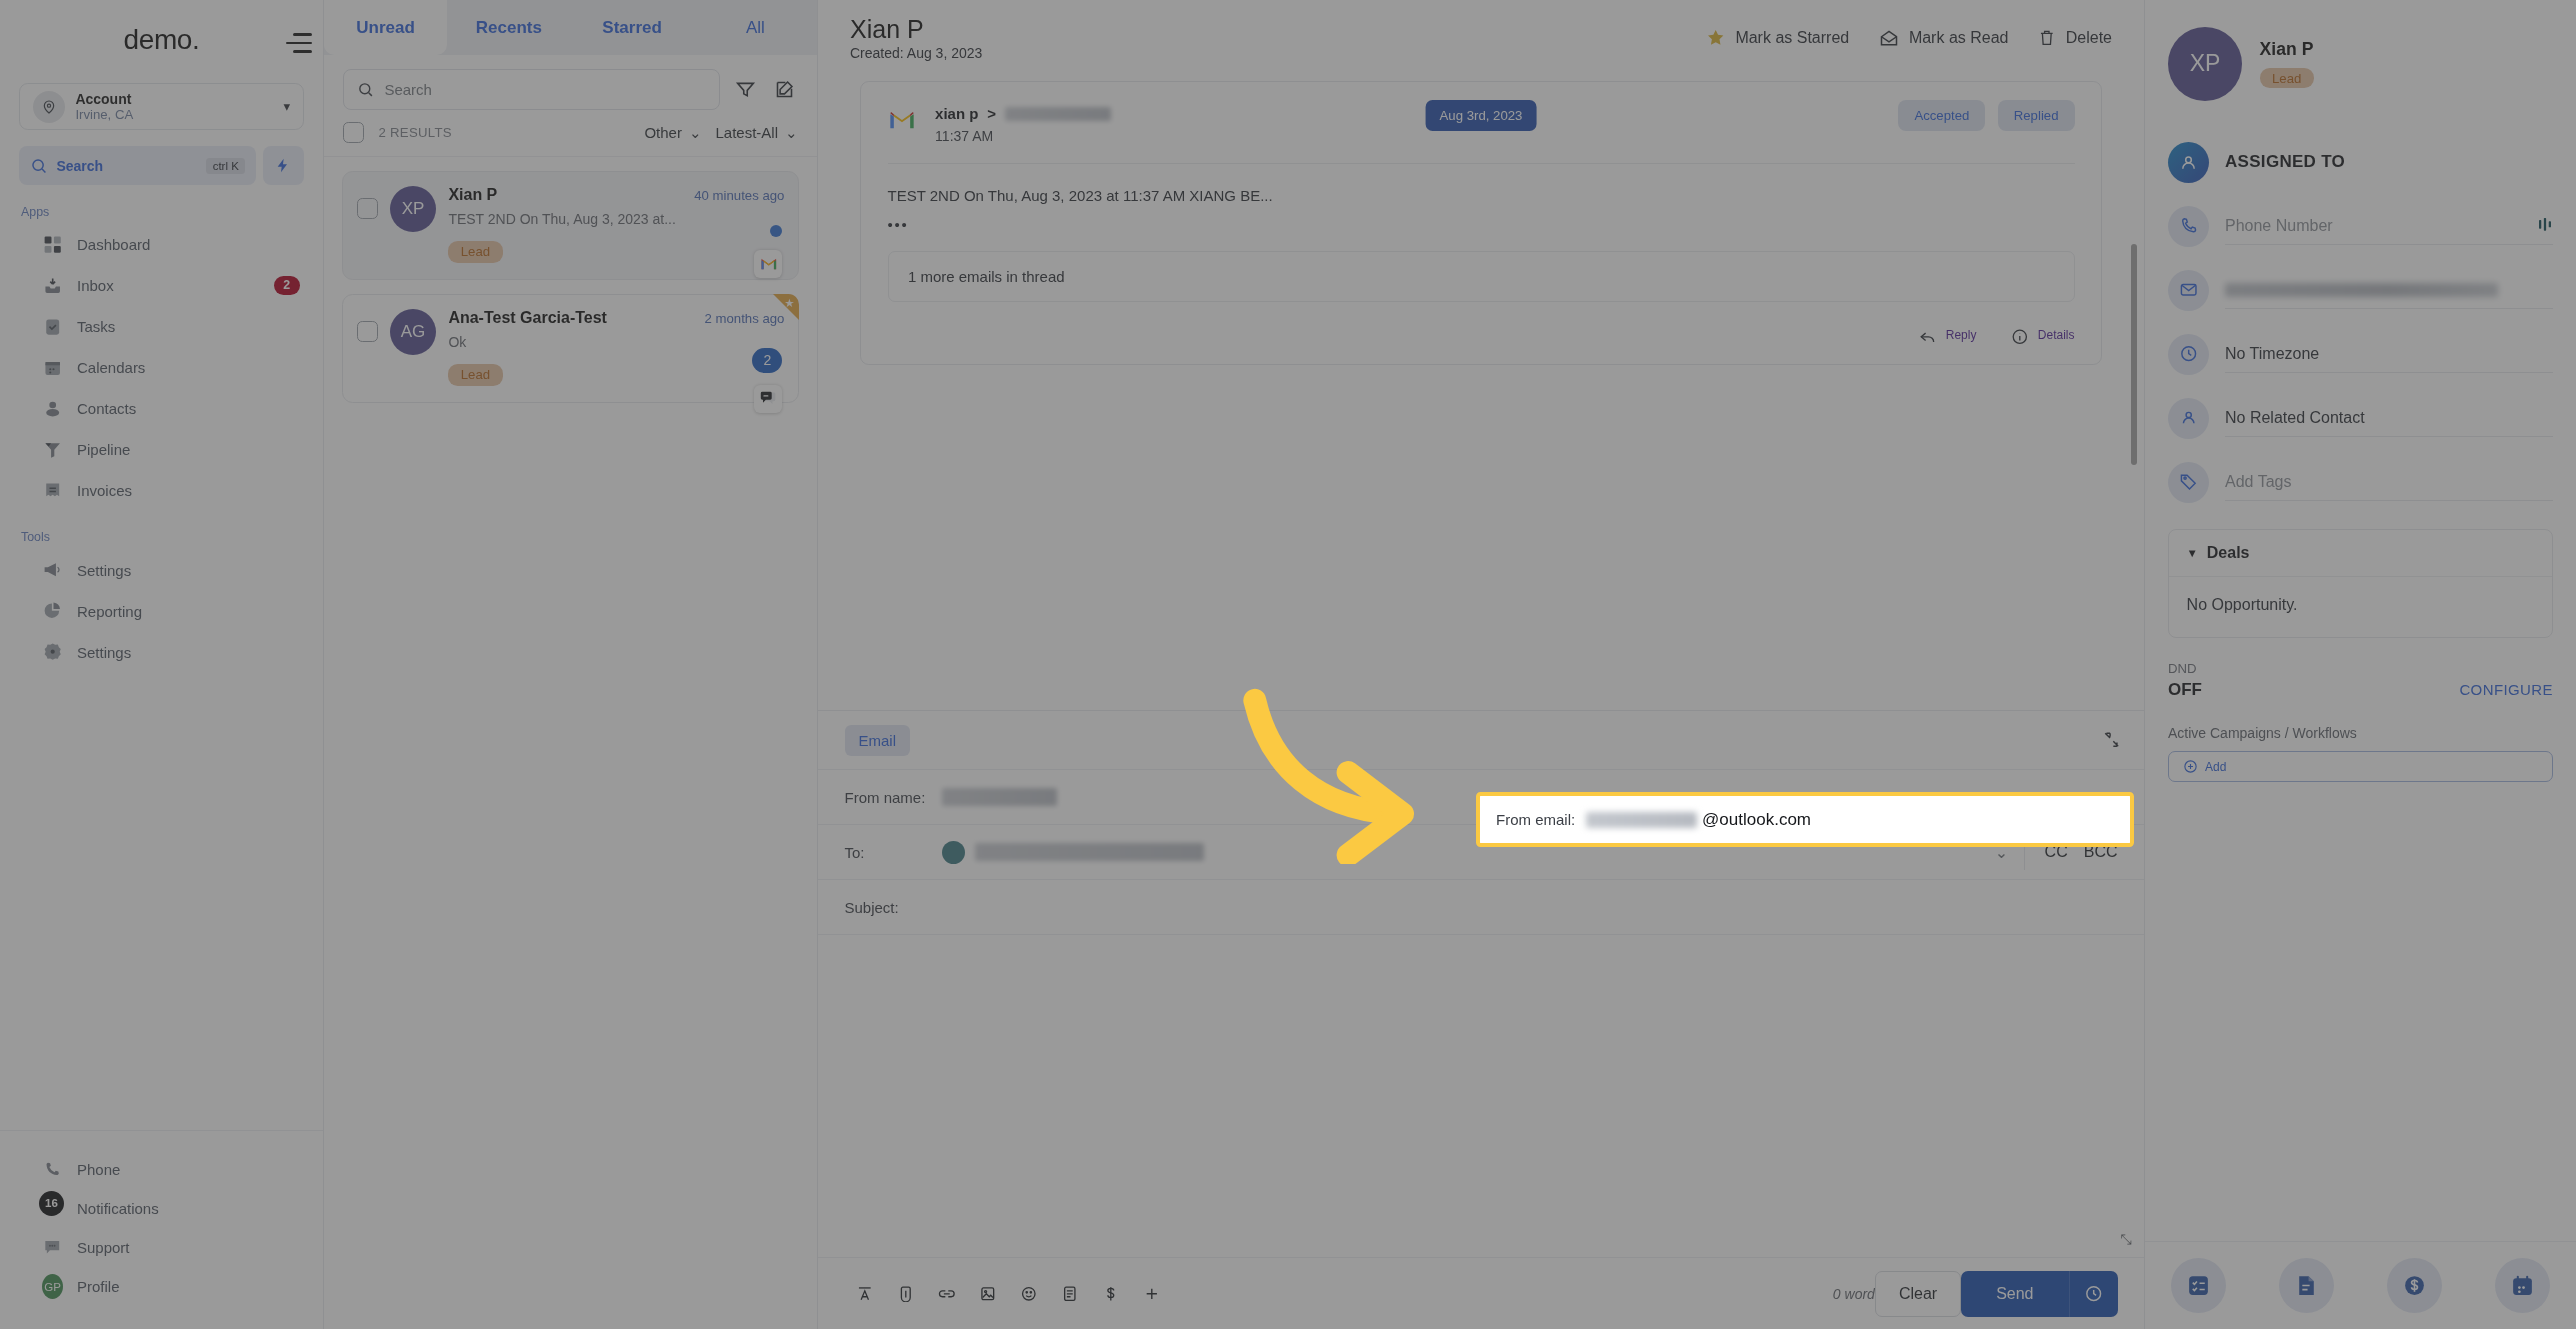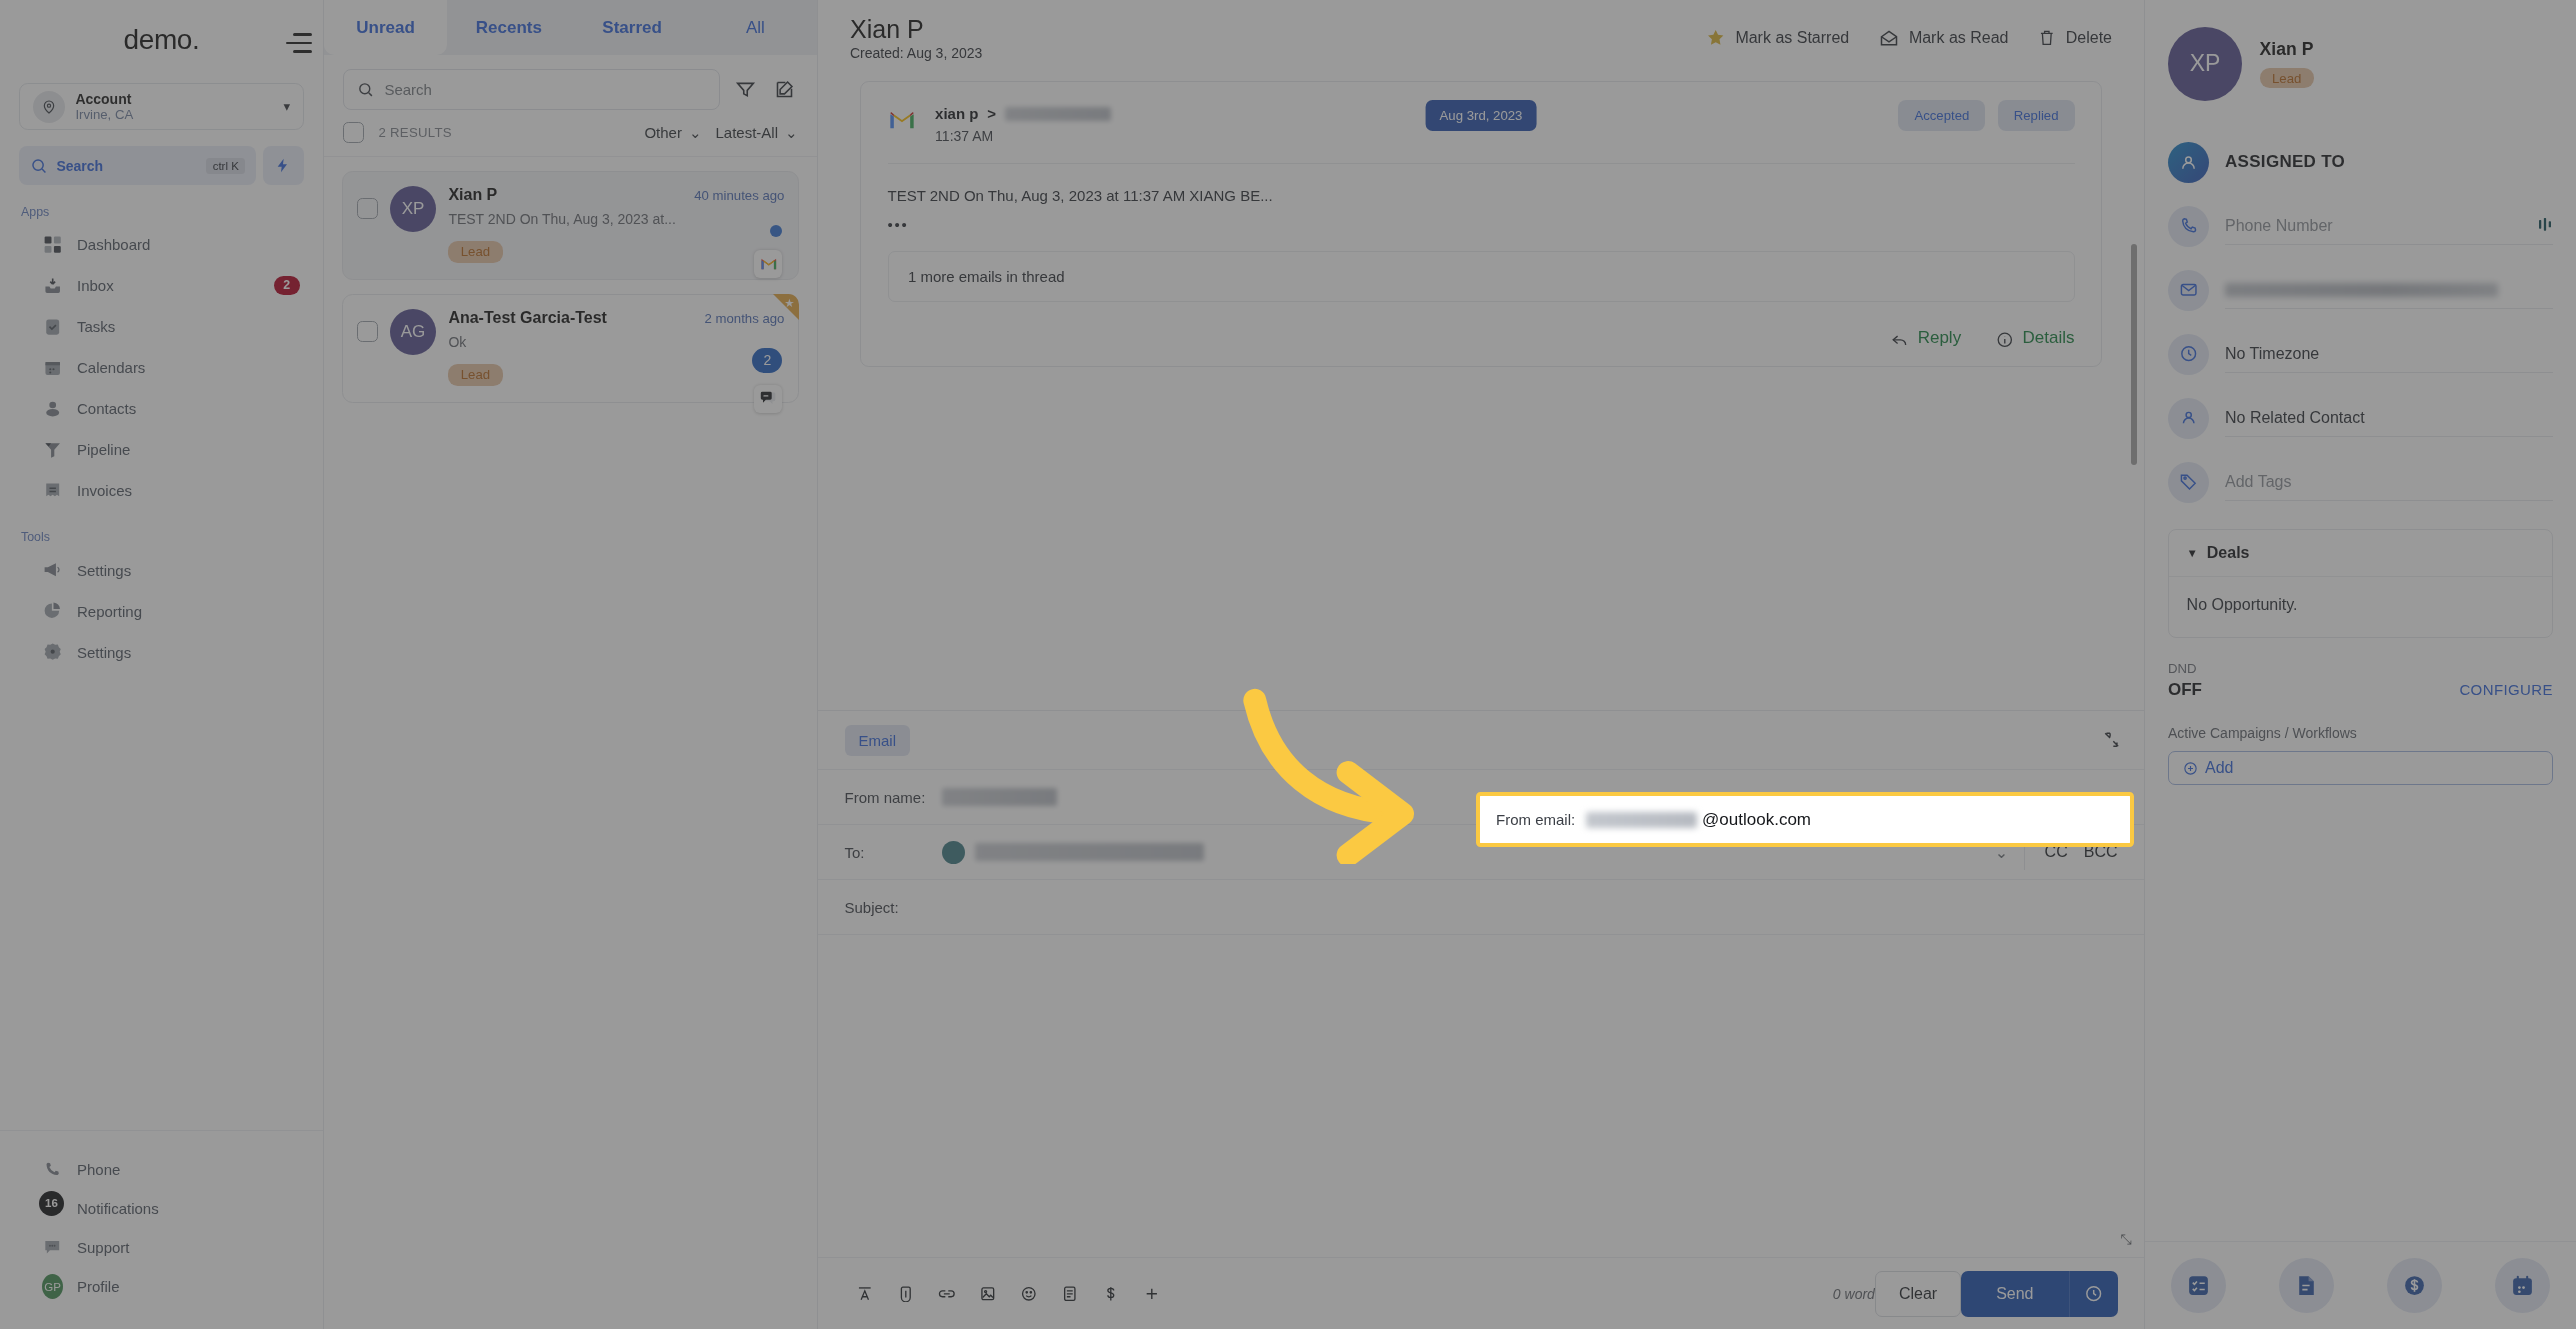--- a/index.html
+++ b/index.html
@@ -219,21 +219,21 @@
     background: #dbe2ef; color: #2f63d8; font-size: 13.2px; border-radius: 8px; padding: 8px 16px;
   }
   .msg-div { height:0.9px; background:#e9ebef; margin: 19.4px 0 23px 0; }
   .msg-text { font-size: 15px; color: #2b2f36; }
   .msg-ellip { font-size: 15px; color: #2b2f36; margin-top: 12.4px; letter-spacing: 1.8px; }
   .thread-more {
     border: 0.9px solid #e9ebef; border-radius: 7px; padding: 16px 19.4px;
     margin-top: 17.6px; font-size: 15px; color: #2b2f36;
   }
   .msg-foot { display:flex; justify-content:flex-end; gap: 35px; margin-top: 26.5px; }
-  .foot-btn { display:flex; align-items:flex-end; gap: 8.8px; font-size: 17px; color: #15803d; cursor:pointer; }
+  .foot-btn { display:flex; align-items:flex-start; gap: 8.8px; font-size: 12px; color: #4c1d95; cursor:pointer; }
 
   .scrollbar {
     position:absolute; right: 7px; top: 168px; width: 6.2px; height: 221px;
     background: #a2a2a2; border-radius: 3.5px; cursor: pointer;
   }
 
   
   .composer {
     flex: 0 0 619px; border-top: 0.9px solid #e8eaee; background: #fff;
     display:flex; flex-direction: column; position: relative;
@@ -332,21 +332,21 @@
   }
   .deals-body { padding: 19.4px 17.6px 23px 17.6px; font-size: 16px; color: #2b2f36; }
   .dnd-lbl { font-size: 13.2px; color: #6c7078; margin-top: 23px; }
   .dnd-row { display:flex; align-items:center; margin-top: 3.5px; }
   .dnd-val { font-size: 17px; font-weight: 700; color: #16181c; }
   .configure { margin-left:auto; font-size: 15px; color: #2f63d8; letter-spacing: 0.4px; cursor:pointer; }
   .camp-lbl { font-size: 14px; color: #5e636b; margin-top: 25px; }
   .add-btn {
     margin-top: 10.6px; border: 0.9px solid #9fb4e0; border-radius: 7px;
     display:inline-flex; align-items:center; gap: 7px; padding: 7px 14px;
-    font-size: 16px; color: #2f63d8; cursor:pointer;text-align:center;
+    font-size: 12px; color: #2f63d8; cursor:pointer;text-align:center;
   }
   .rp-bottom-bar {
     margin-top: auto; border-top: 0.9px solid #eceef2; height: 88px;
     display:flex; align-items:center; justify-content: space-around;
     margin-left: -23px; margin-right: -23px;
   }
   .rp-bb-ic {
     width: 55px; height: 55px; border-radius: 50%; background: #e1e6f3;
     display:flex; align-items:center; justify-content:center; cursor:pointer;
   }

